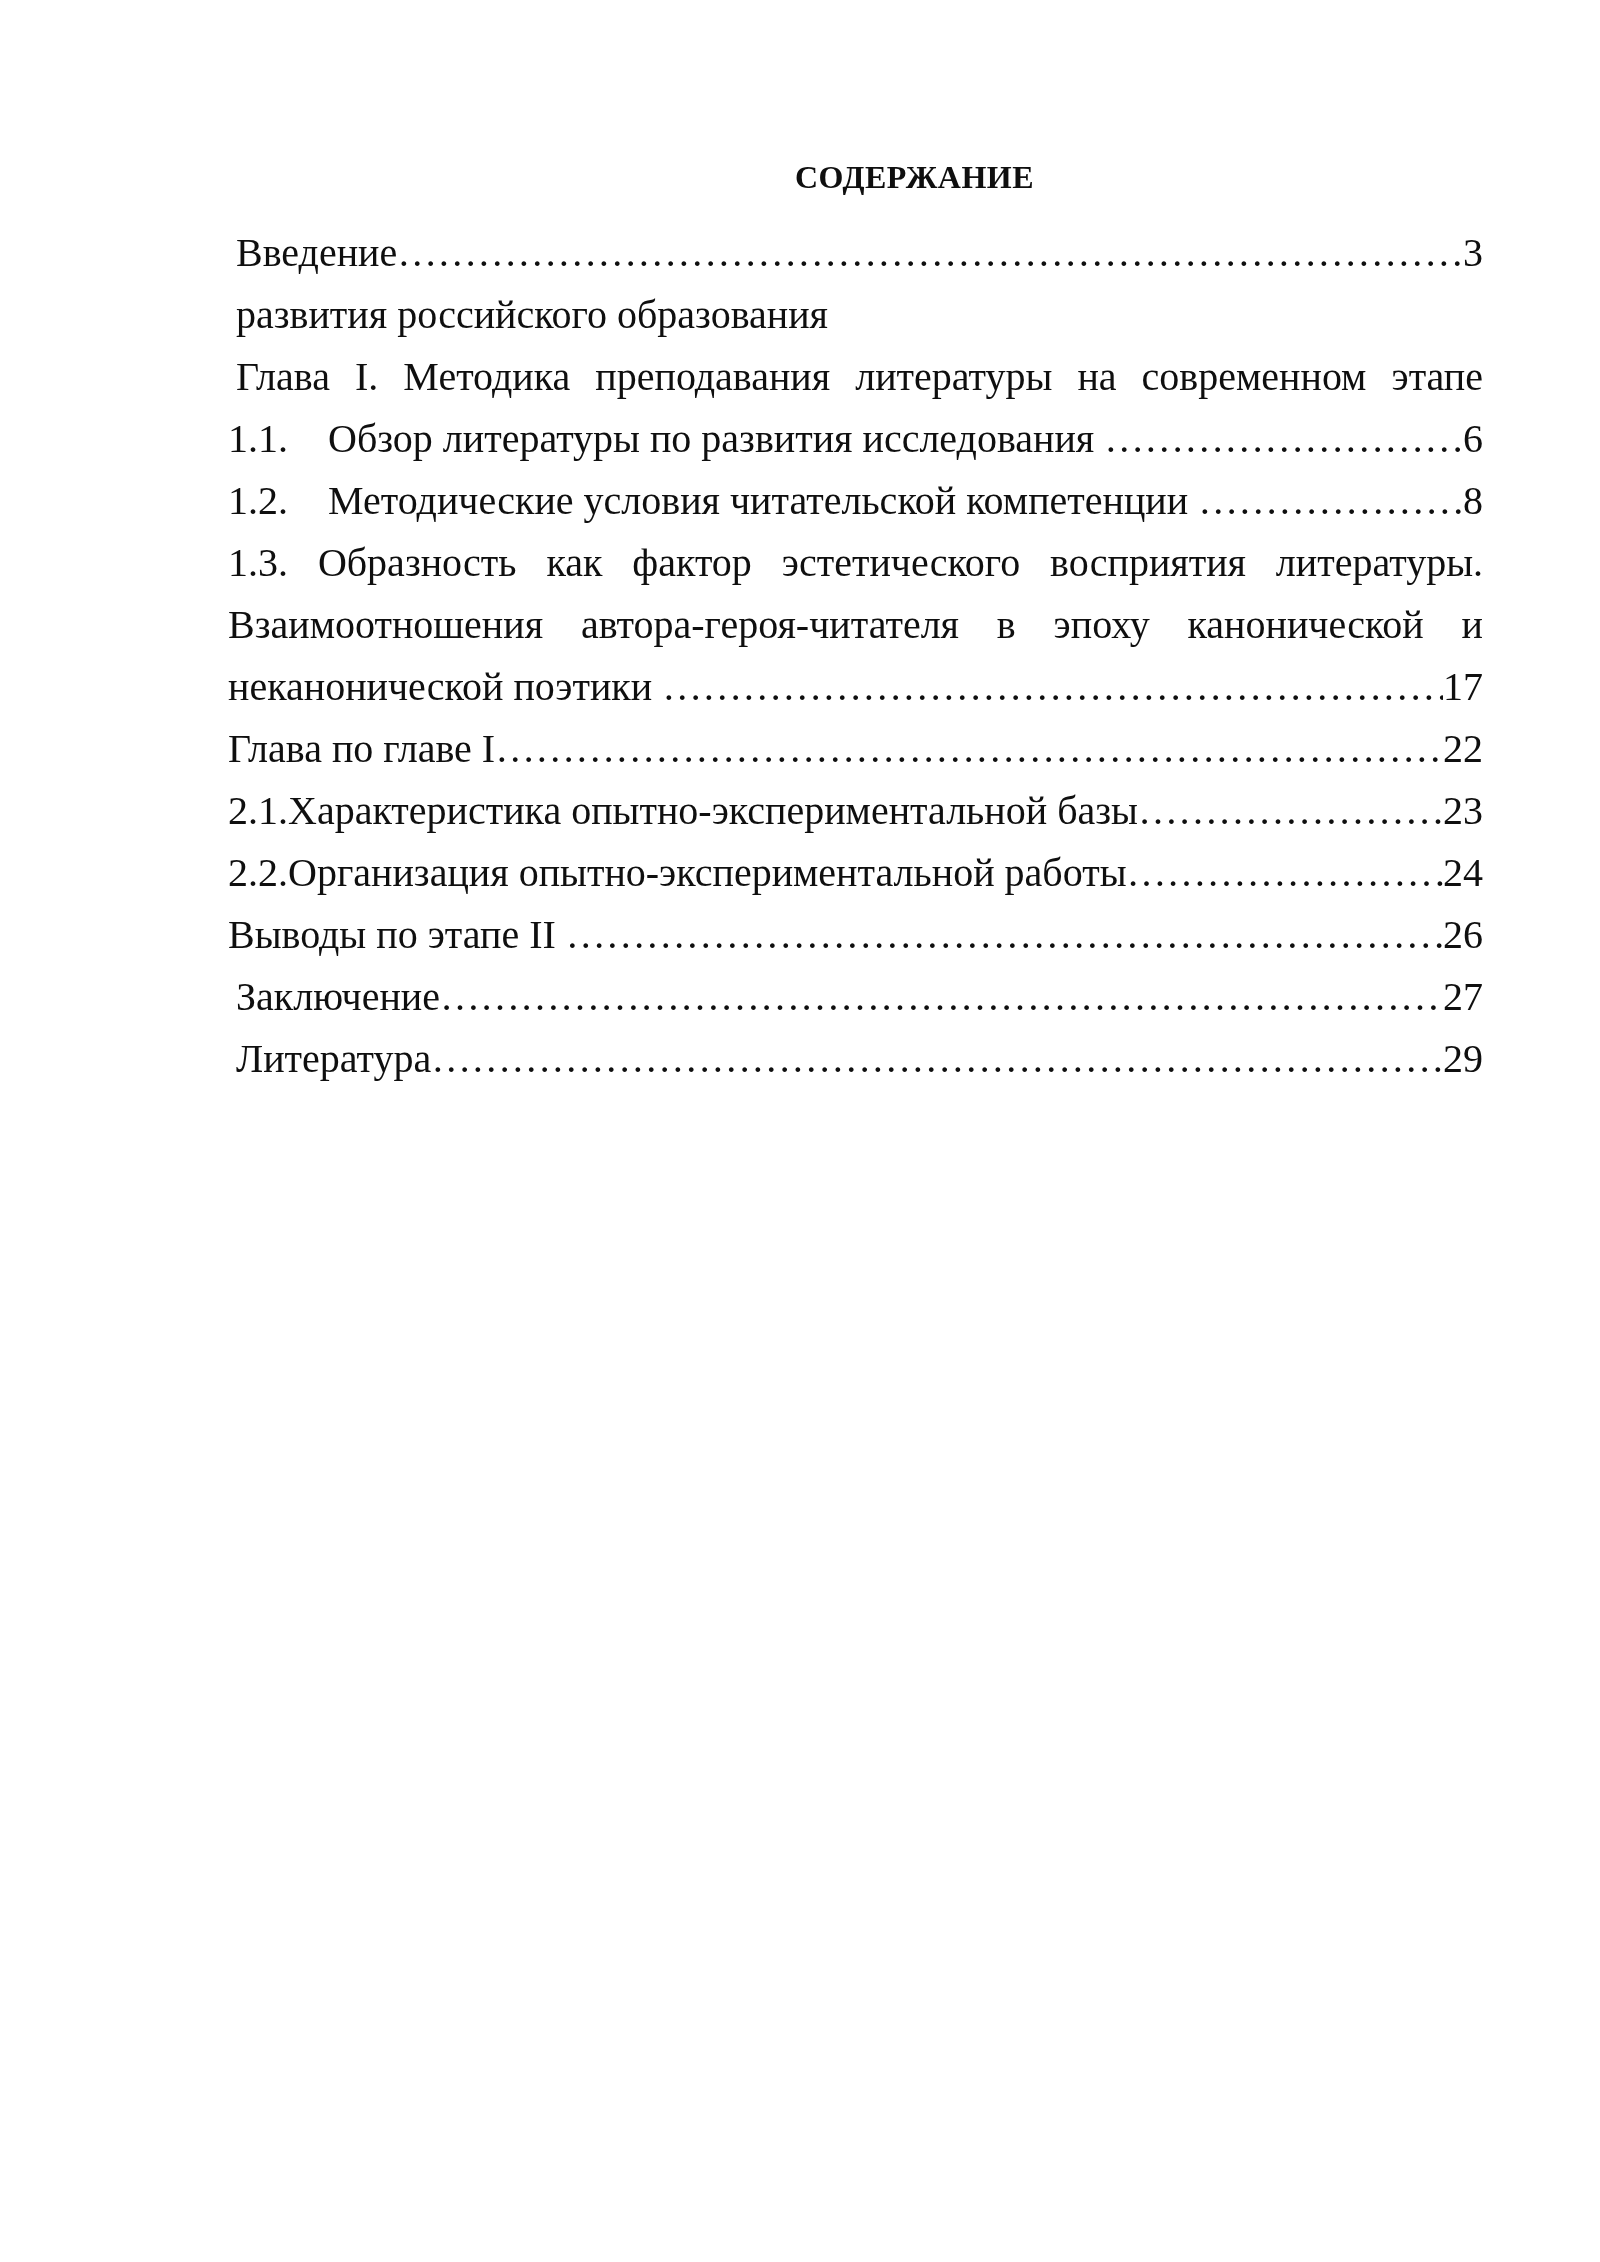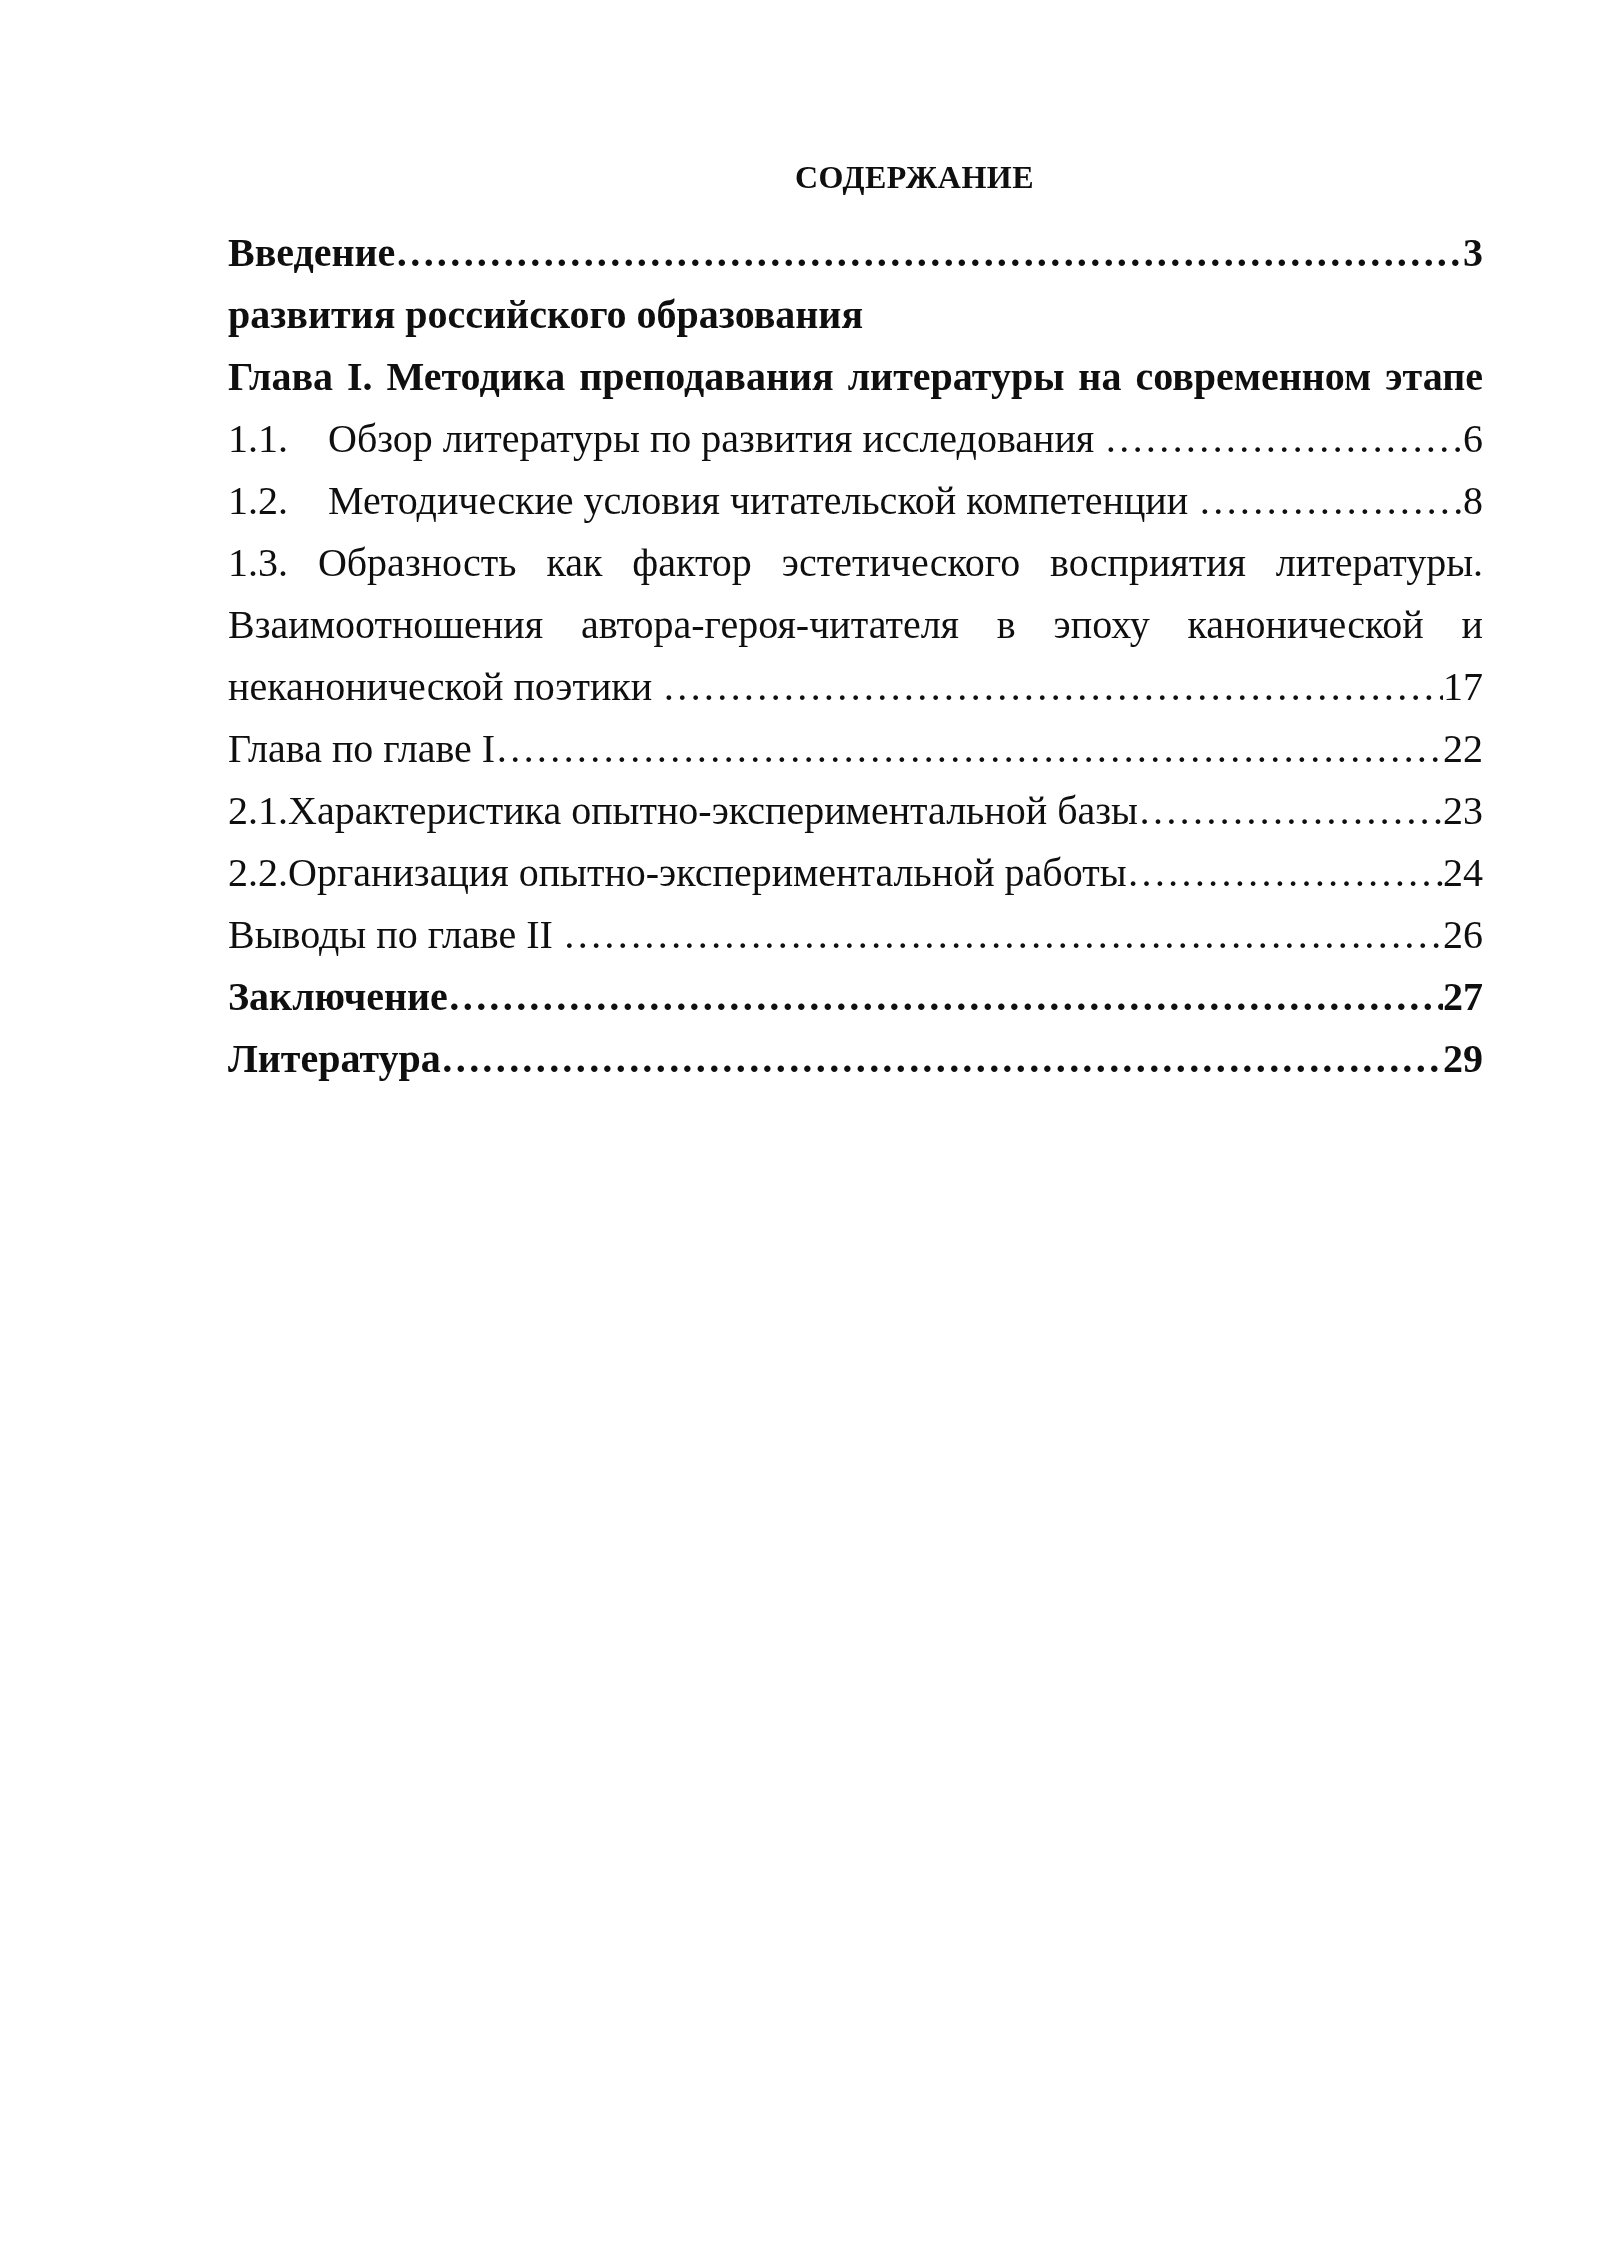--- a/index.html
+++ b/index.html
@@ -31,21 +31,22 @@
   .row {
     display: flex;
     align-items: baseline;
     height: 62px;
     overflow: hidden;
   }
   .row.space-before {
     margin-top: 14px;
   }
   .bold {
-    font-weight: bold;
+    font-weight: normal;
+    margin-left: 8px;
   }
   .tabnum {
     flex: 0 0 100px;
     white-space: pre;
   }
   .label {
     flex: 0 0 auto;
     white-space: pre;
   }
   .dots {
@@ -119,21 +120,21 @@
     <span class="pnum">23</span>
   </div>
 
   <div class="row">
     <span class="label">2.2.Организация опытно-экспериментальной работы</span>
     <span class="dots">……………………………………………………………………………………………………………………………………………</span>
     <span class="pnum">24</span>
   </div>
 
   <div class="row">
-    <span class="label">Выводы по главе II </span>
+    <span class="label">Выводы по этапе II </span>
     <span class="dots">……………………………………………………………………………………………………………………………………………</span>
     <span class="pnum">26</span>
   </div>
 
   <div class="row bold">
     <span class="label">Заключение</span>
     <span class="dots">……………………………………………………………………………………………………………………………………………</span>
     <span class="pnum">27</span>
   </div>
 

